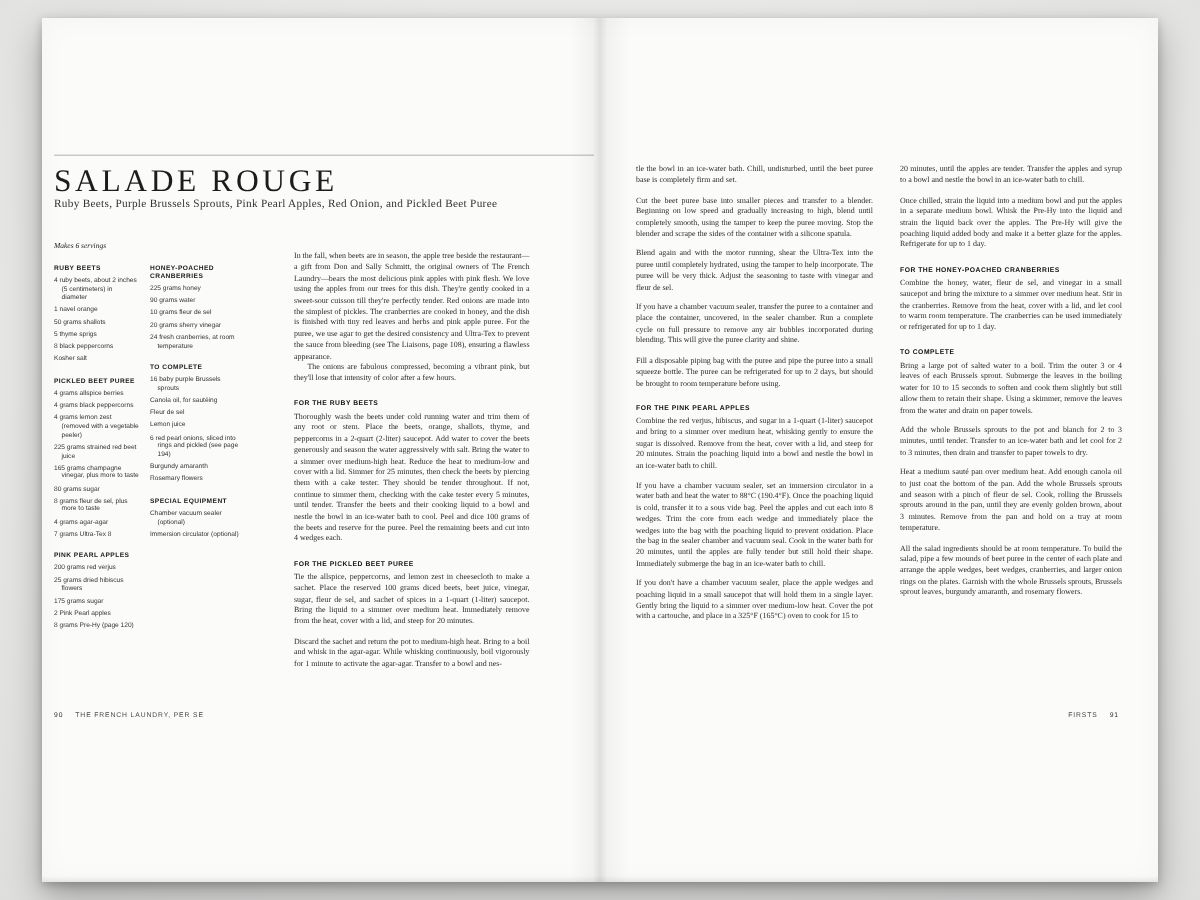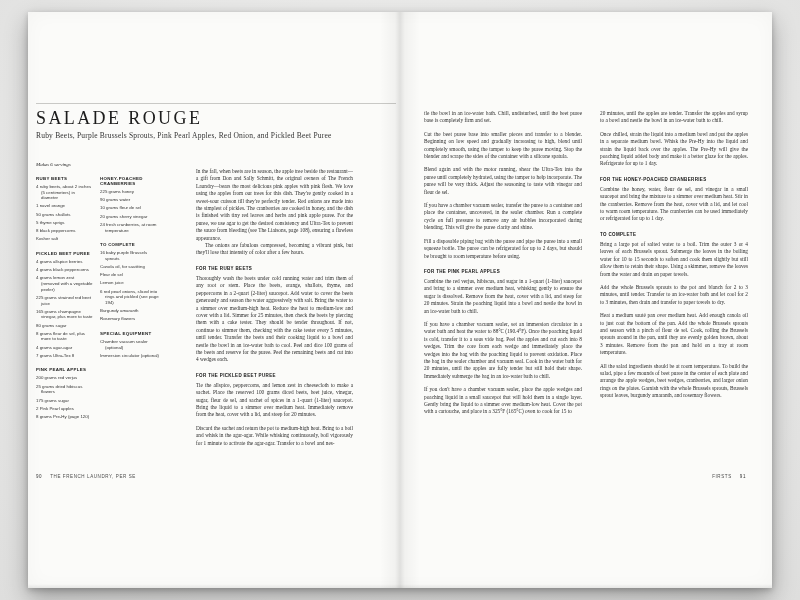--- a/index.html
+++ b/index.html
@@ -25,21 +25,21 @@
     content:"";position:absolute;left:0;right:0;bottom:0;height:4px;z-index:7;pointer-events:none;
     background:linear-gradient(to bottom, rgba(0,0,0,0) 0%, rgba(0,0,0,0.07) 100%);
   }
   .page{position:absolute;top:0;height:576px;}
   .page-left{left:0;width:372px;}
   .page-right{left:372px;width:372px;}
 
   .rule{position:absolute;left:8px;top:91px;width:360px;height:1px;background:#c9c9c6;}
   .title{
     position:absolute;left:8px;top:96px;width:360px;
-    font-family:"Liberation Serif",serif;font-size:18px;letter-spacing:2.4px;
+    font-family:"Liberation Serif",serif;font-size:21px;letter-spacing:2.4px;
     color:#1c1c1c;font-weight:normal;
   }
   .subtitle{
     position:absolute;left:8px;top:119px;width:360px;
     font-size:7.5px;color:#333;letter-spacing:0.2px;
   }
 
   
   .ingcol{position:absolute;font-family:"Liberation Sans",sans-serif;color:#333;}
   .ingcol-1{left:8px;top:150px;width:57px;}

